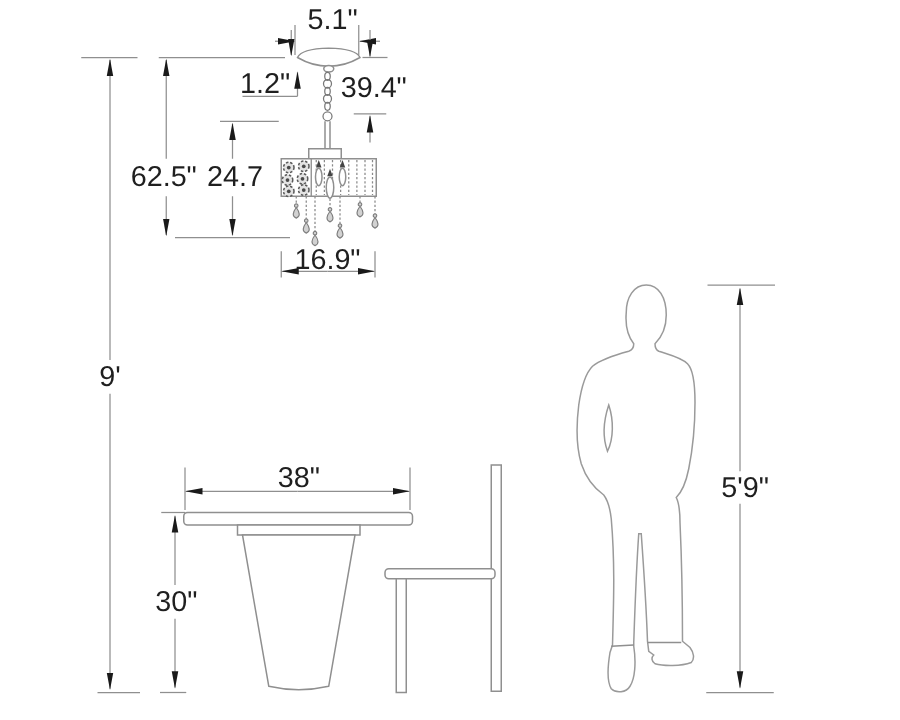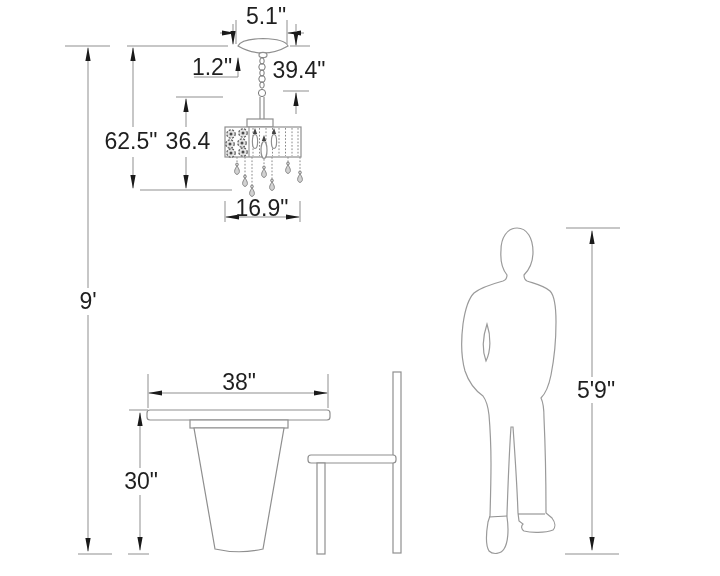--- a/index.html
+++ b/index.html
@@ -241,20 +241,20 @@
     <line class="dim" x1="592" y1="377" x2="592" y2="231" marker-end="url(#ah)"></line>
     <line class="dim" x1="592" y1="403" x2="592" y2="550" marker-end="url(#ah)"></line>
     <line class="dim" x1="565" y1="554" x2="619" y2="554"></line>
   </g>
 </svg>
 
 <div class="dim-label" style="left:266px;top:16px;">5.1"</div>
 <div class="dim-label" style="left:212px;top:67px;">1.2"</div>
 <div class="dim-label" style="left:299px;top:70px;">39.4"</div>
 <div class="dim-label" style="left:131px;top:141px;">62.5"</div>
-<div class="dim-label" style="left:188px;top:141px;">36.4</div>
+<div class="dim-label" style="left:188px;top:141px;">24.7</div>
 <div class="dim-label" style="left:262px;top:208px;">16.9"</div>
 <div class="dim-label" style="left:88px;top:301px;">9'</div>
 <div class="dim-label" style="left:239px;top:382px;">38"</div>
 <div class="dim-label" style="left:141px;top:481px;">30"</div>
 <div class="dim-label" style="left:596px;top:390px;">5'9"</div>
 
 </div>
 
 </body></html>

